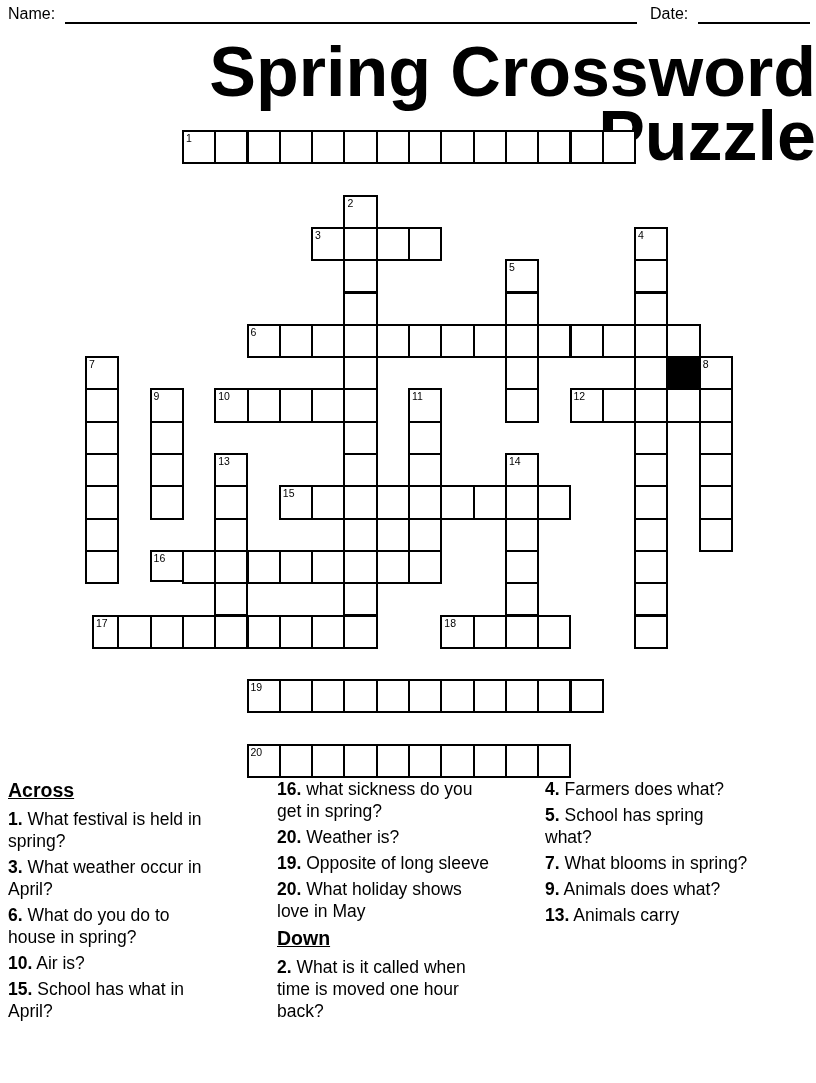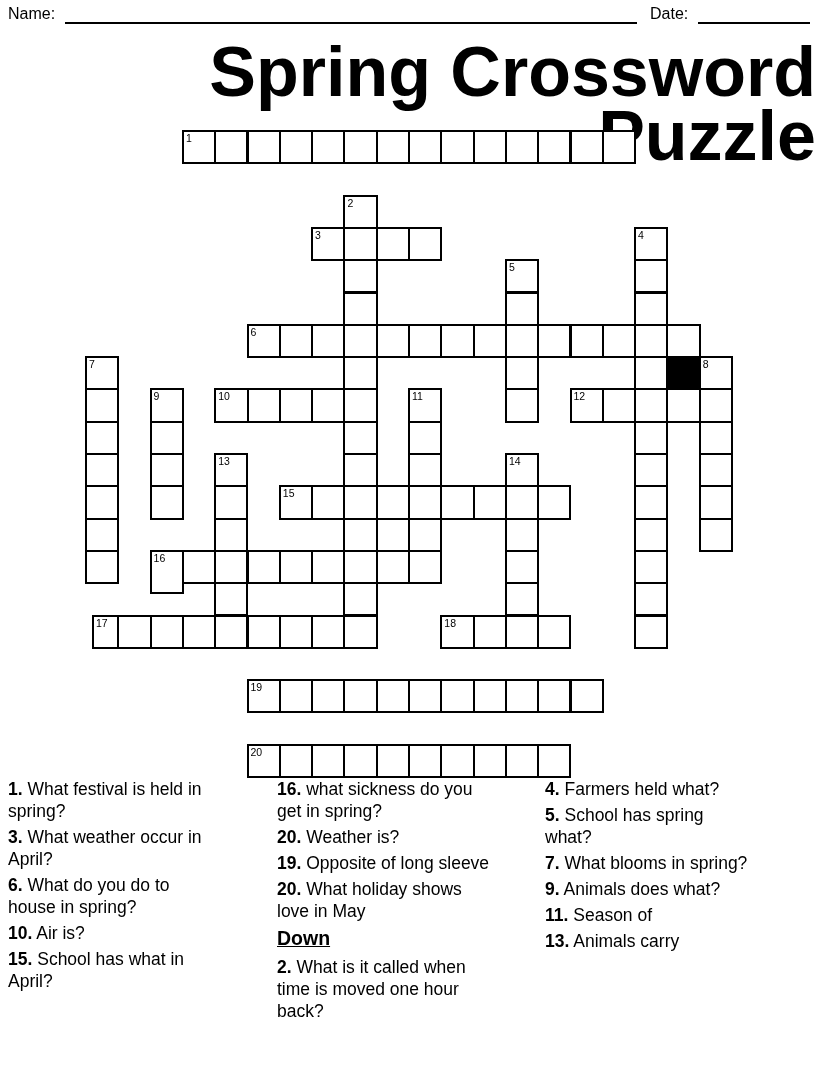--- a/index.html
+++ b/index.html
@@ -106,21 +106,21 @@
         <span class="cellnum">15</span>
       </div>
       <div class="cell" style="left: 311.1px; top: 485.3px; width: 34.3px; height: 34.3px;"></div>
       <div class="cell" style="left: 343.4px; top: 485.3px; width: 34.3px; height: 34.3px;"></div>
       <div class="cell" style="left: 375.7px; top: 485.3px; width: 34.3px; height: 34.3px;"></div>
       <div class="cell" style="left: 408px; top: 485.3px; width: 34.3px; height: 34.3px;"></div>
       <div class="cell" style="left: 440.3px; top: 485.3px; width: 34.3px; height: 34.3px;"></div>
       <div class="cell" style="left: 472.6px; top: 485.3px; width: 34.3px; height: 34.3px;"></div>
       <div class="cell" style="left: 504.9px; top: 485.3px; width: 34.3px; height: 34.3px;"></div>
       <div class="cell" style="left: 537.2px; top: 485.3px; width: 34.3px; height: 34.3px;"></div>
-      <div class="cell" style="left: 149.6px; top: 549.9px; width: 34.3px; height: 44px;">
+      <div class="cell" style="left: 149.6px; top: 549.9px; width: 34.3px; height: 32px;">
         <span class="cellnum">16</span>
       </div>
       <div class="cell" style="left: 181.9px; top: 549.9px; width: 34.3px; height: 34.3px;"></div>
       <div class="cell" style="left: 214.2px; top: 549.9px; width: 34.3px; height: 34.3px;"></div>
       <div class="cell" style="left: 246.5px; top: 549.9px; width: 34.3px; height: 34.3px;"></div>
       <div class="cell" style="left: 278.8px; top: 549.9px; width: 34.3px; height: 34.3px;"></div>
       <div class="cell" style="left: 311.1px; top: 549.9px; width: 34.3px; height: 34.3px;"></div>
       <div class="cell" style="left: 343.4px; top: 549.9px; width: 34.3px; height: 34.3px;"></div>
       <div class="cell" style="left: 375.7px; top: 549.9px; width: 34.3px; height: 34.3px;"></div>
       <div class="cell" style="left: 408px; top: 549.9px; width: 34.3px; height: 34.3px;"></div>
@@ -233,20 +233,21 @@
         <span class="cellnum">14</span>
       </div>
       <div class="cell" style="left: 504.9px; top: 517.6px; width: 34.3px; height: 34.3px;"></div>
       <div class="cell" style="left: 504.9px; top: 549.9px; width: 34.3px; height: 34.3px;"></div>
       <div class="cell" style="left: 504.9px; top: 582.2px; width: 34.3px; height: 34.3px;"></div>
       <div class="cell black" style="left: 666.4px; top: 356.1px; width: 34.3px; height: 34.3px;"></div>
     </div>
 
   <div>
       <div class="clue-col col-0">
+        <div class="clue-heading">Across</div>
         <p class="clue"><b>1.</b> <span class="clue-text">What festival is held in
 spring?</span></p>
         <p class="clue"><b>3.</b> <span class="clue-text">What weather occur in
 April?</span></p>
         <p class="clue"><b>6.</b> <span class="clue-text">What do you do to
 house in spring?</span></p>
         <p class="clue"><b>10.</b> <span class="clue-text">Air is?</span></p>
         <p class="clue"><b>15.</b> <span class="clue-text">School has what in
 April?</span></p>
       </div>
@@ -256,23 +257,22 @@
         <p class="clue"><b>20.</b> <span class="clue-text">Weather is?</span></p>
         <p class="clue"><b>19.</b> <span class="clue-text">Opposite of long sleeve</span></p>
         <p class="clue"><b>20.</b> <span class="clue-text">What holiday shows
 love in May</span></p>
         <div class="clue-heading">Down</div>
         <p class="clue"><b>2.</b> <span class="clue-text">What is it called when
 time is moved one hour
 back?</span></p>
       </div>
       <div class="clue-col col-2">
-        <p class="clue"><b>4.</b> <span class="clue-text">Farmers held what?</span></p>
+        <p class="clue"><b>4.</b> <span class="clue-text">Farmers does what?</span></p>
         <p class="clue"><b>5.</b> <span class="clue-text">School has spring
 what?</span></p>
         <p class="clue"><b>7.</b> <span class="clue-text">What blooms in spring?</span></p>
         <p class="clue"><b>9.</b> <span class="clue-text">Animals does what?</span></p>
-        <p class="clue"><b>11.</b> <span class="clue-text">Season of</span></p>
         <p class="clue"><b>13.</b> <span class="clue-text">Animals carry</span></p>
       </div>
     </div>
 
 </div>
 
 </body></html>

